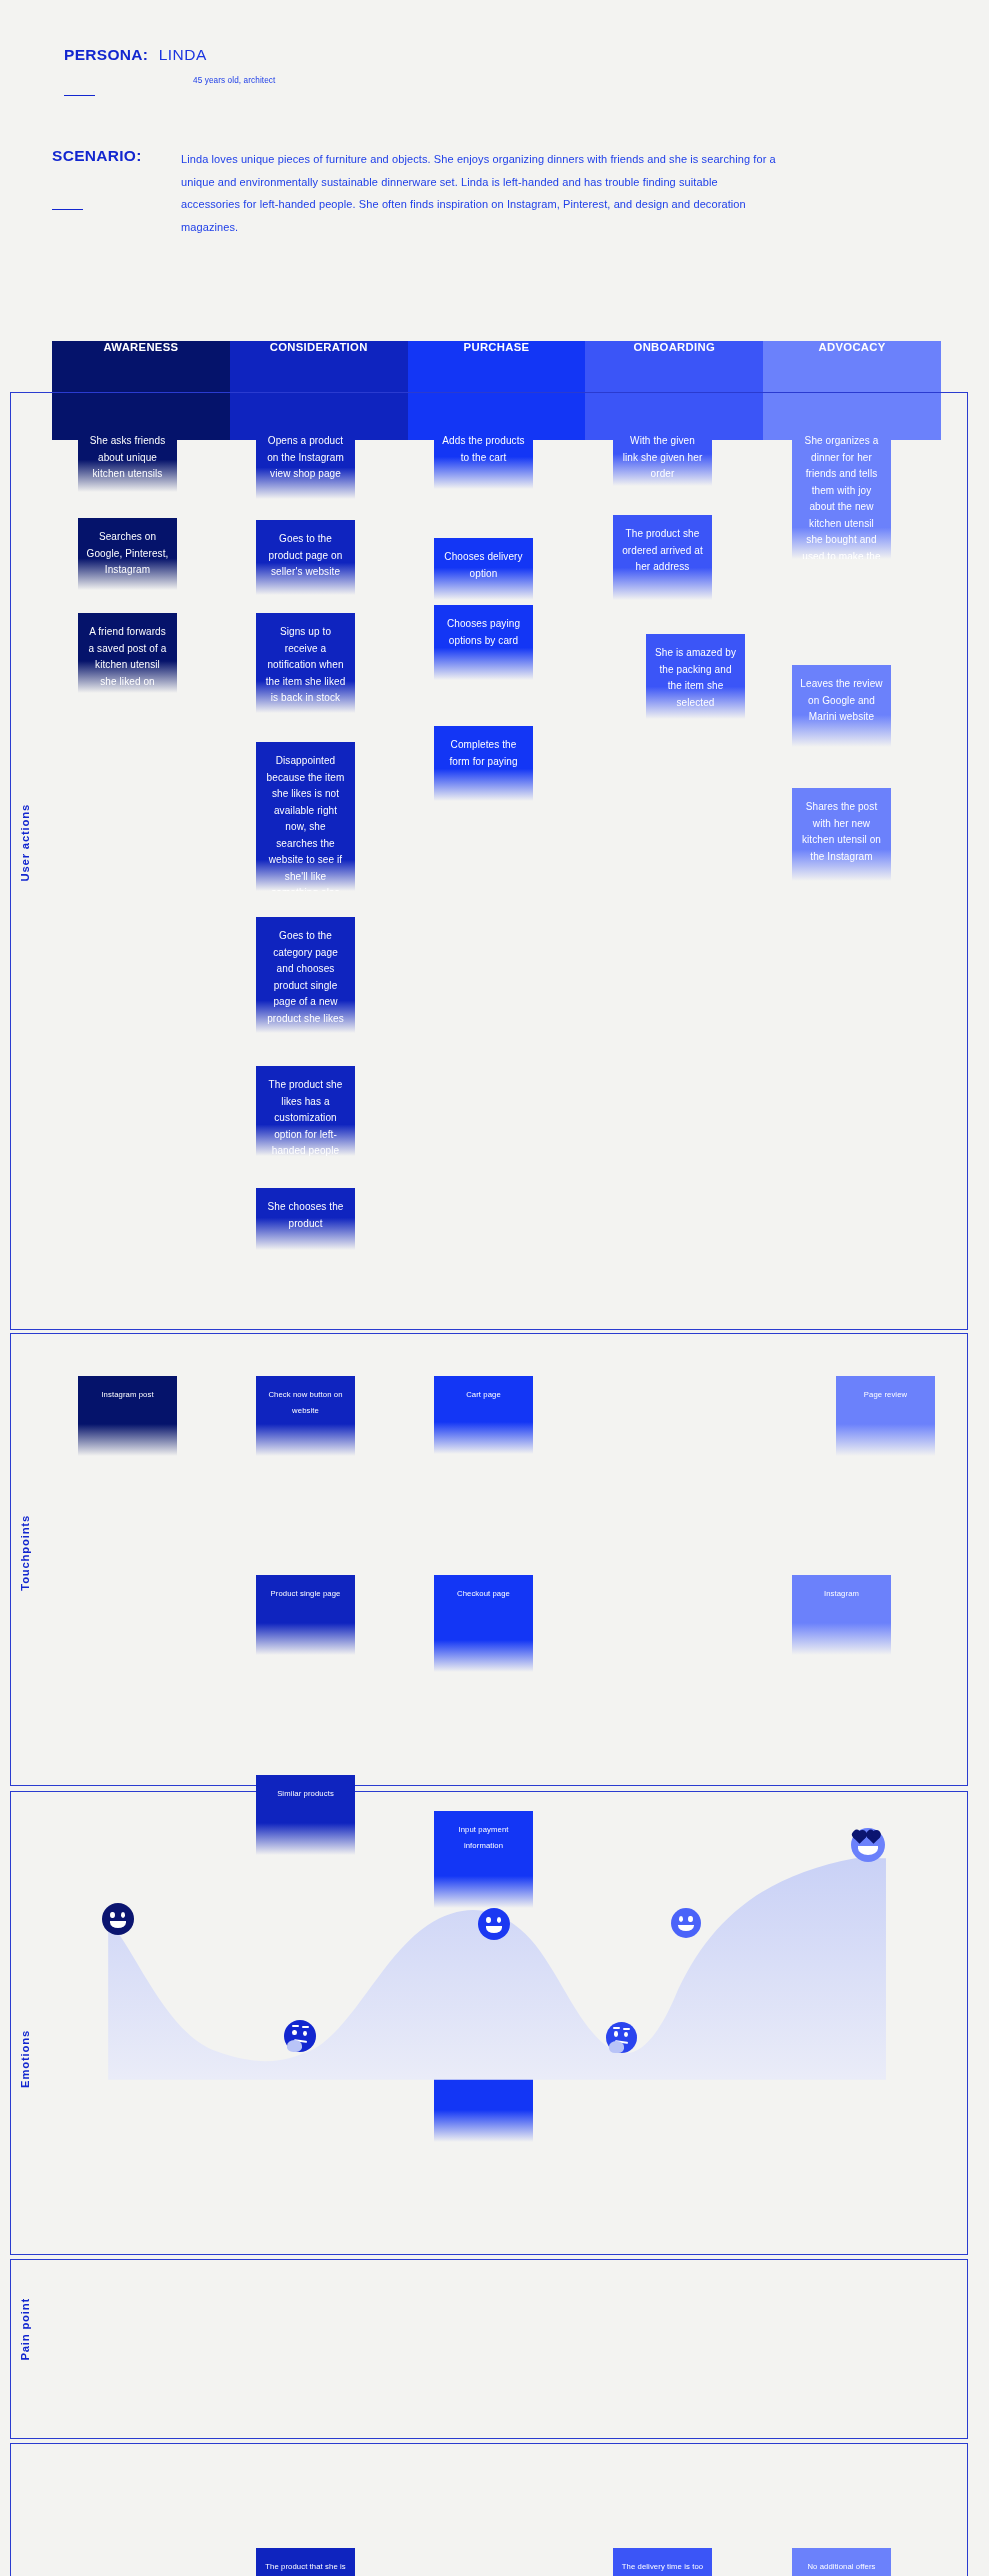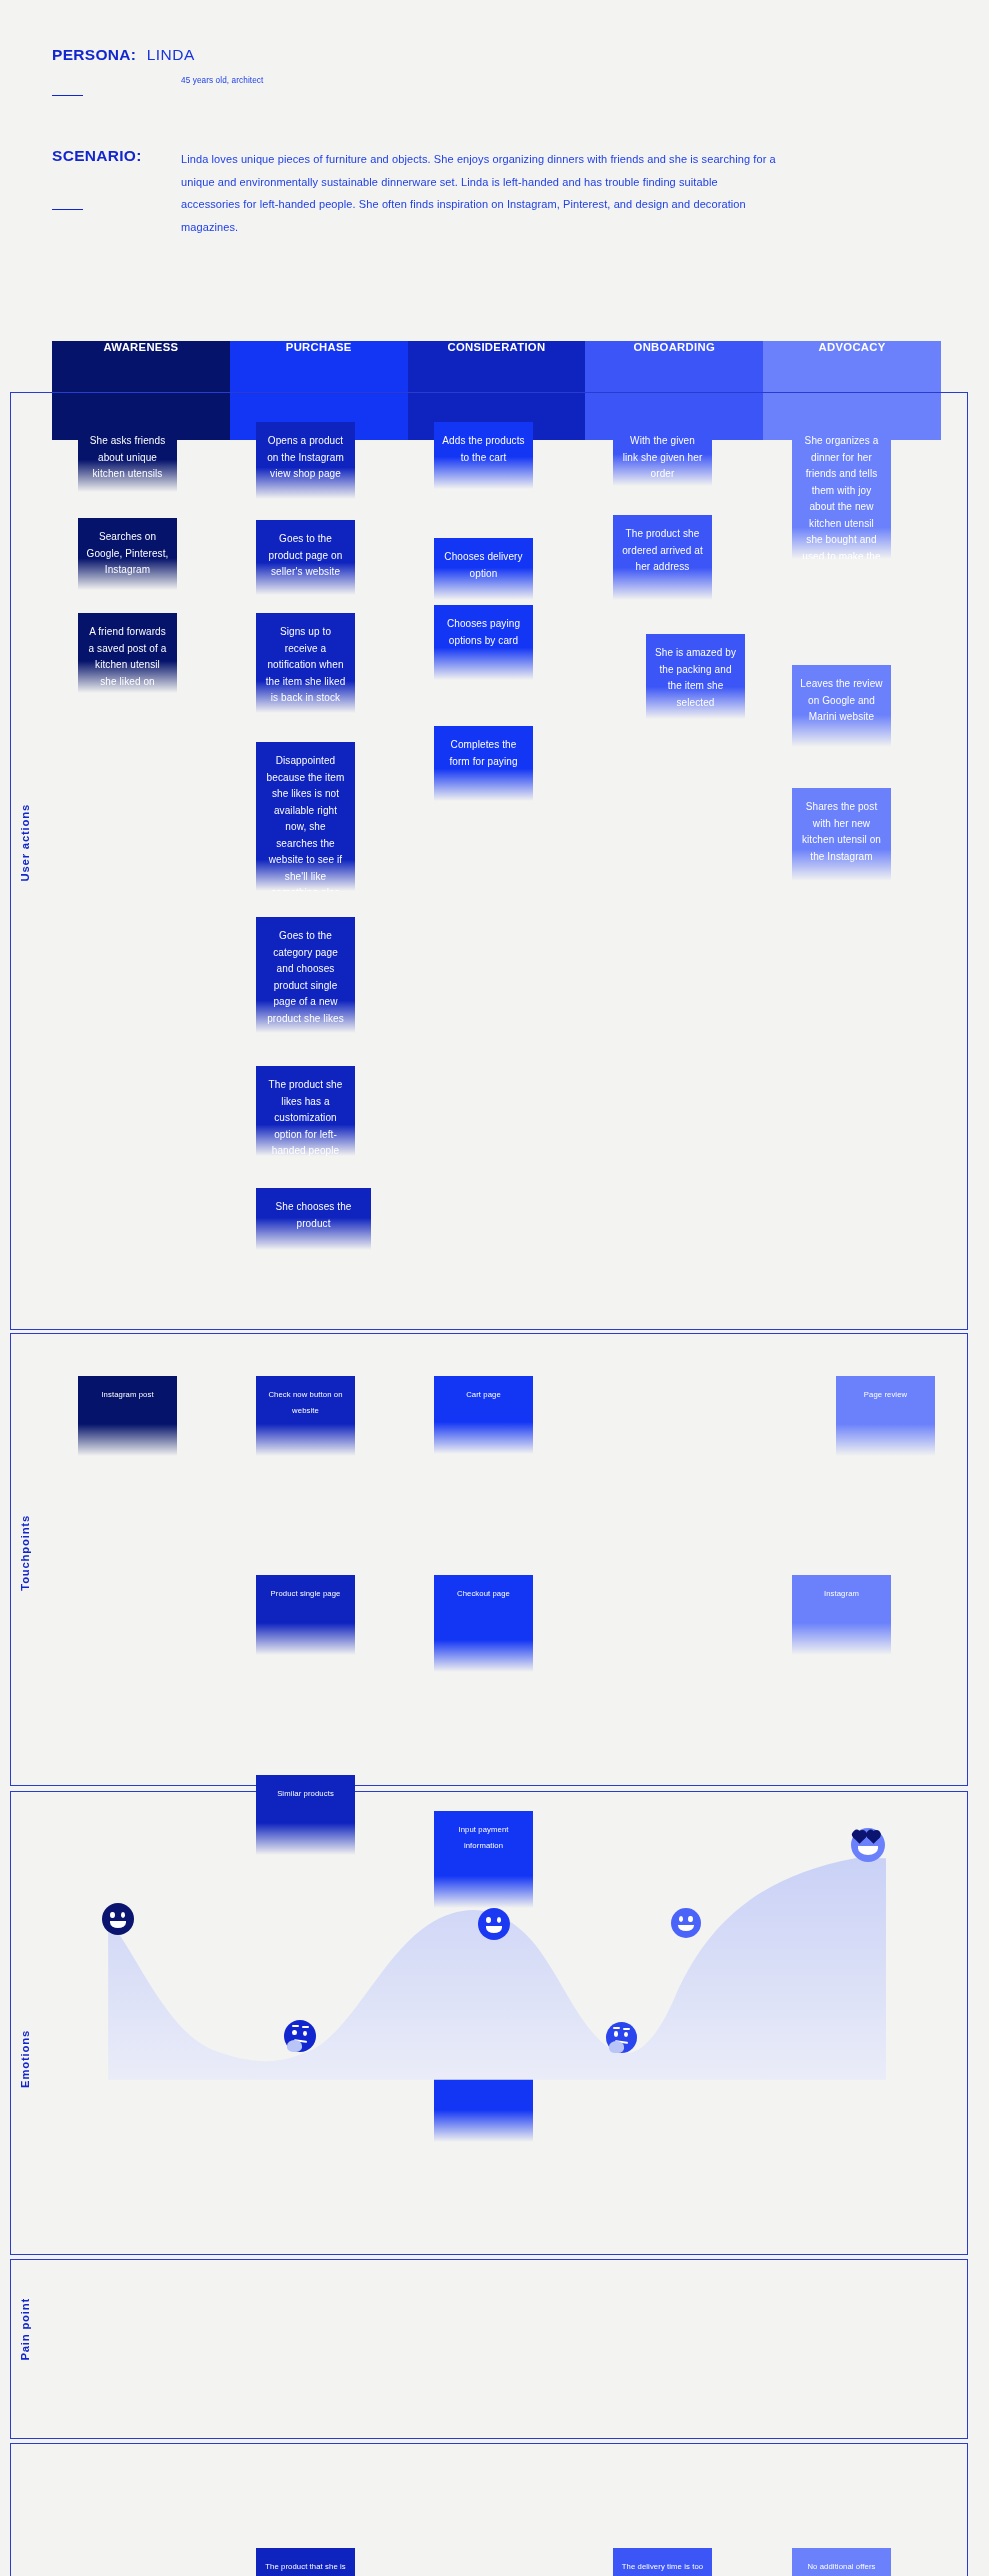--- a/index.html
+++ b/index.html
@@ -15,21 +15,21 @@
     overflow-x: hidden;
   }
 
   
   .persona-block {
     position: absolute;
     left: 52px;
     top: 46px;
     width: 907px;
   }
-  .meta-row { position: relative; display: block; }
+  .meta-row { position: relative; display: block; margin-left: 12px; }
   .meta-label {
     font-weight: 800;
     font-size: 15.5px;
     letter-spacing: 0.3px;
     color: #1226cf;
     display: inline-block;
     vertical-align: top;
   }
   .persona-name {
     font-size: 15.5px;
@@ -188,25 +188,25 @@
 <div class="scenario-block">
   <span class="meta-label">SCENARIO:</span>
   <div class="scenario-text">Linda loves unique pieces of furniture and objects. She enjoys organizing dinners with friends and she is searching for a unique and environmentally sustainable dinnerware set. Linda is left-handed and has trouble finding suitable accessories for left-handed people. She often finds inspiration on Instagram, Pinterest, and design and decoration magazines.</div>
   <span class="rule scenario-rule"></span>
 </div>
 
 <div class="stage-bar" id="stage-bar">
     <div class="stage-cell" style="background: rgb(5, 19, 107);">
       <span>AWARENESS</span>
     </div>
+    <div class="stage-cell" style="background: rgb(15, 36, 191);">
+      <span>CONSIDERATION</span>
+    </div>
     <div class="stage-cell" style="background: rgb(19, 54, 245);">
       <span>PURCHASE</span>
-    </div>
-    <div class="stage-cell" style="background: rgb(15, 36, 191);">
-      <span>CONSIDERATION</span>
     </div>
     <div class="stage-cell" style="background: rgb(59, 85, 247);">
       <span>ONBOARDING</span>
     </div>
     <div class="stage-cell" style="background: rgb(107, 129, 251);">
       <span>ADVOCACY</span>
     </div>
   </div>
 
 <div id="rows-layer">
@@ -224,21 +224,21 @@
 <div id="cards-layer">
     <div class="card small" style="left: 78px; top: 422px; width: 99px; height: 70px; background: linear-gradient(rgb(5, 19, 107) 0%, rgb(5, 19, 107) 54%, rgba(243, 243, 241, 0) 100%);">She asks friends about unique kitchen utensils</div>
     <div class="card small" style="left: 78px; top: 518px; width: 99px; height: 72px; background: linear-gradient(rgb(5, 19, 107) 0%, rgb(5, 19, 107) 56%, rgba(243, 243, 241, 0) 100%);">Searches on Google, Pinterest, Instagram</div>
     <div class="card small" style="left: 78px; top: 613px; width: 99px; height: 80px; background: linear-gradient(rgb(5, 19, 107) 0%, rgb(5, 19, 107) 60%, rgba(243, 243, 241, 0) 100%);">A friend forwards a saved post of a kitchen utensil she liked on Instagram</div>
     <div class="card small" style="left: 256px; top: 422px; width: 99px; height: 77px; background: linear-gradient(rgb(15, 36, 191) 0%, rgb(15, 36, 191) 59%, rgba(243, 243, 241, 0) 100%);">Opens a product on the Instagram view shop page</div>
     <div class="card small" style="left: 256px; top: 520px; width: 99px; height: 75px; background: linear-gradient(rgb(15, 36, 191) 0%, rgb(15, 36, 191) 57%, rgba(243, 243, 241, 0) 100%);">Goes to the product page on seller's website</div>
     <div class="card small" style="left: 256px; top: 613px; width: 99px; height: 100px; background: linear-gradient(rgb(15, 36, 191) 0%, rgb(15, 36, 191) 68%, rgba(243, 243, 241, 0) 100%);">Signs up to receive a notification when the item she liked is back in stock</div>
     <div class="card small" style="left: 256px; top: 742px; width: 99px; height: 149px; background: linear-gradient(rgb(15, 36, 191) 0%, rgb(15, 36, 191) 79%, rgba(243, 243, 241, 0) 100%);">Disappointed because the item she likes is not available right now, she searches the website to see if she'll like something else</div>
     <div class="card small" style="left: 256px; top: 917px; width: 99px; height: 116px; background: linear-gradient(rgb(15, 36, 191) 0%, rgb(15, 36, 191) 72%, rgba(243, 243, 241, 0) 100%);">Goes to the category page and chooses product single page of a new product she likes</div>
     <div class="card small" style="left: 256px; top: 1066px; width: 99px; height: 90px; background: linear-gradient(rgb(15, 36, 191) 0%, rgb(15, 36, 191) 65%, rgba(243, 243, 241, 0) 100%);">The product she likes has a customization option for left-handed people</div>
-    <div class="card small" style="left: 256px; top: 1188px; width: 115px; height: 62px; background: linear-gradient(rgb(15, 36, 191) 0%, rgb(15, 36, 191) 48%, rgba(243, 243, 241, 0) 100%);">She chooses the product</div>
+    <div class="card small" style="left: 256px; top: 1188px; width: 99px; height: 62px; background: linear-gradient(rgb(15, 36, 191) 0%, rgb(15, 36, 191) 48%, rgba(243, 243, 241, 0) 100%);">She chooses the product</div>
     <div class="card small" style="left: 434px; top: 422px; width: 99px; height: 67px; background: linear-gradient(rgb(19, 54, 245) 0%, rgb(19, 54, 245) 52%, rgba(243, 243, 241, 0) 100%);">Adds the products to the cart</div>
     <div class="card small" style="left: 434px; top: 538px; width: 99px; height: 62px; background: linear-gradient(rgb(19, 54, 245) 0%, rgb(19, 54, 245) 48%, rgba(243, 243, 241, 0) 100%);">Chooses delivery option</div>
     <div class="card small" style="left: 434px; top: 605px; width: 99px; height: 75px; background: linear-gradient(rgb(19, 54, 245) 0%, rgb(19, 54, 245) 57%, rgba(243, 243, 241, 0) 100%);">Chooses paying options by card</div>
     <div class="card small" style="left: 434px; top: 726px; width: 99px; height: 75px; background: linear-gradient(rgb(19, 54, 245) 0%, rgb(19, 54, 245) 57%, rgba(243, 243, 241, 0) 100%);">Completes the form for paying</div>
     <div class="card small" style="left: 613px; top: 422px; width: 99px; height: 64px; background: linear-gradient(rgb(59, 85, 247) 0%, rgb(59, 85, 247) 50%, rgba(243, 243, 241, 0) 100%);">With the given link she given her order</div>
     <div class="card small" style="left: 613px; top: 515px; width: 99px; height: 85px; background: linear-gradient(rgb(59, 85, 247) 0%, rgb(59, 85, 247) 62%, rgba(243, 243, 241, 0) 100%);">The product she ordered arrived at her address</div>
     <div class="card small" style="left: 646px; top: 634px; width: 99px; height: 85px; background: linear-gradient(rgb(59, 85, 247) 0%, rgb(59, 85, 247) 62%, rgba(243, 243, 241, 0) 100%);">She is amazed by the packing and the item she selected</div>
     <div class="card small" style="left: 792px; top: 422px; width: 99px; height: 137px; background: linear-gradient(rgb(107, 129, 251) 0%, rgb(107, 129, 251) 77%, rgba(243, 243, 241, 0) 100%);">She organizes a dinner for her friends and tells them with joy about the new kitchen utensil she bought and used to make the dinner</div>
     <div class="card small" style="left: 792px; top: 665px; width: 99px; height: 82px; background: linear-gradient(rgb(107, 129, 251) 0%, rgb(107, 129, 251) 61%, rgba(243, 243, 241, 0) 100%);">Leaves the review on Google and Marini website</div>
     <div class="card small" style="left: 792px; top: 788px; width: 99px; height: 93px; background: linear-gradient(rgb(107, 129, 251) 0%, rgb(107, 129, 251) 66%, rgba(243, 243, 241, 0) 100%);">Shares the post with her new kitchen utensil on the Instagram</div>

